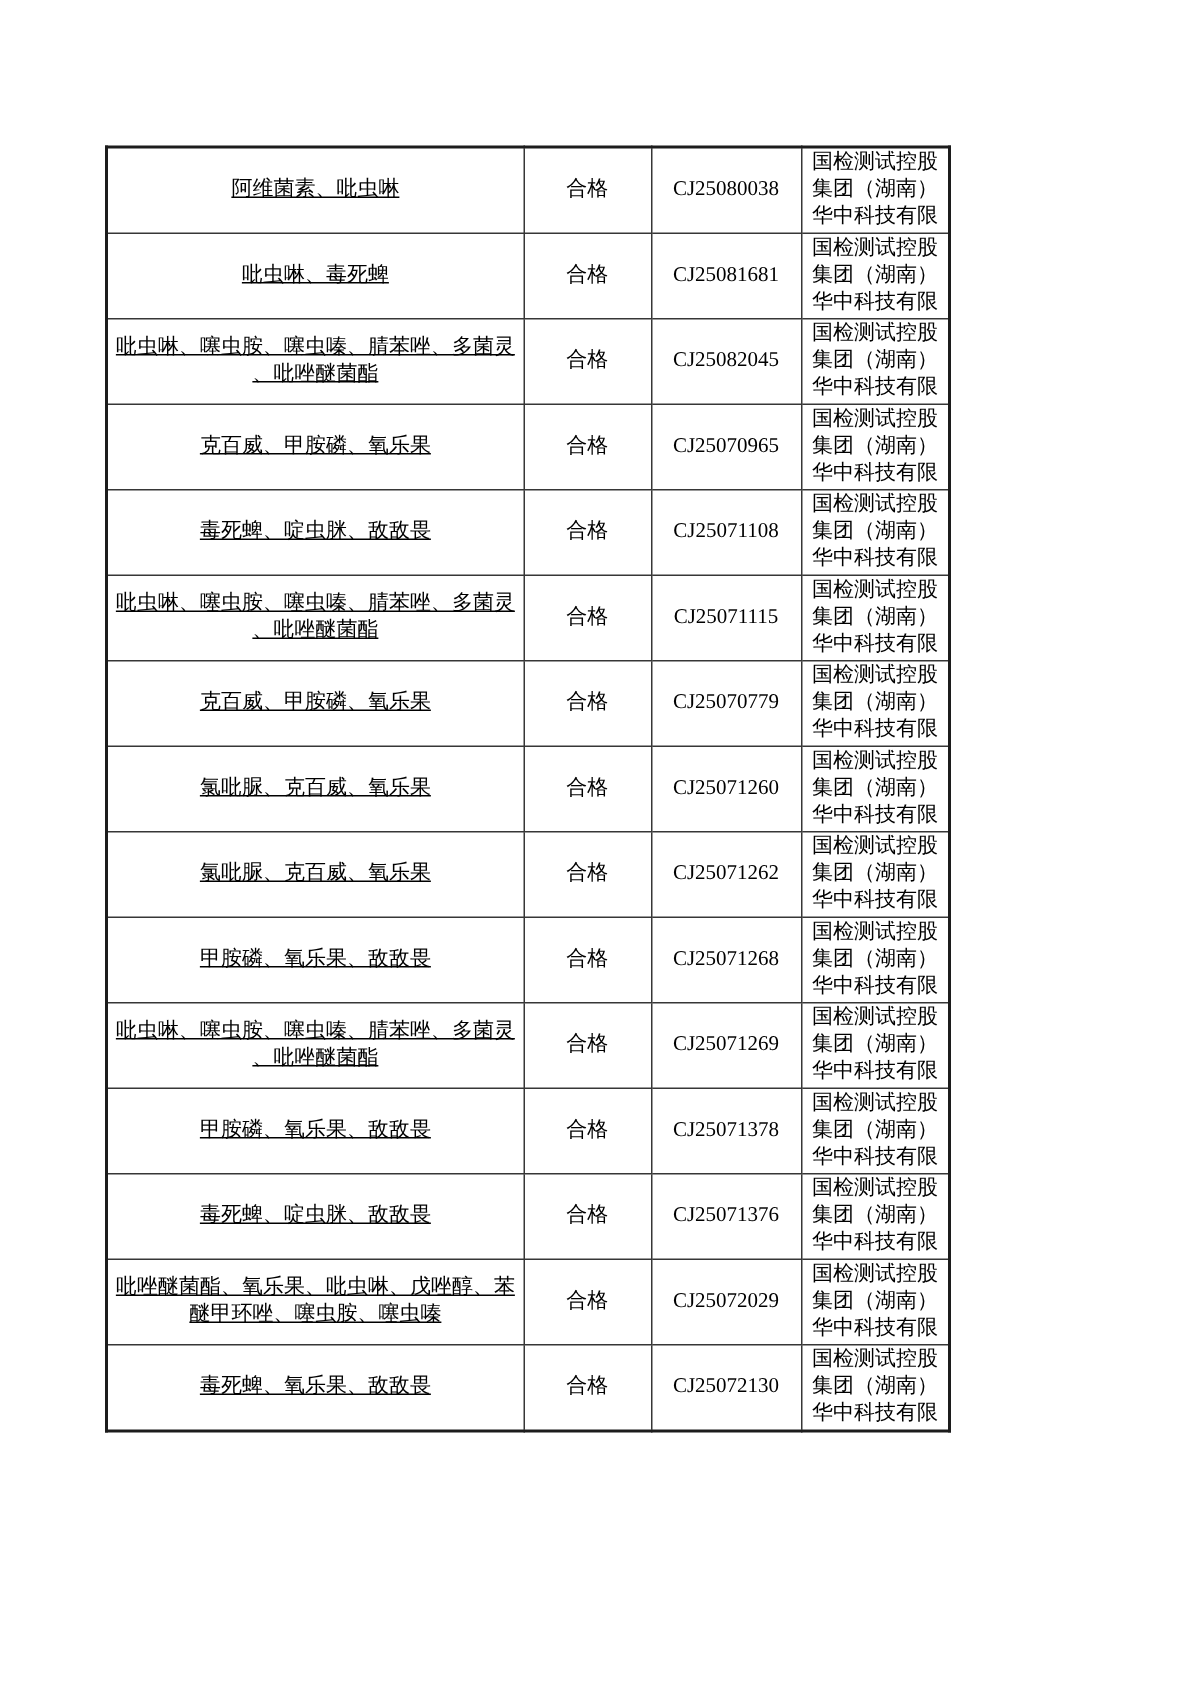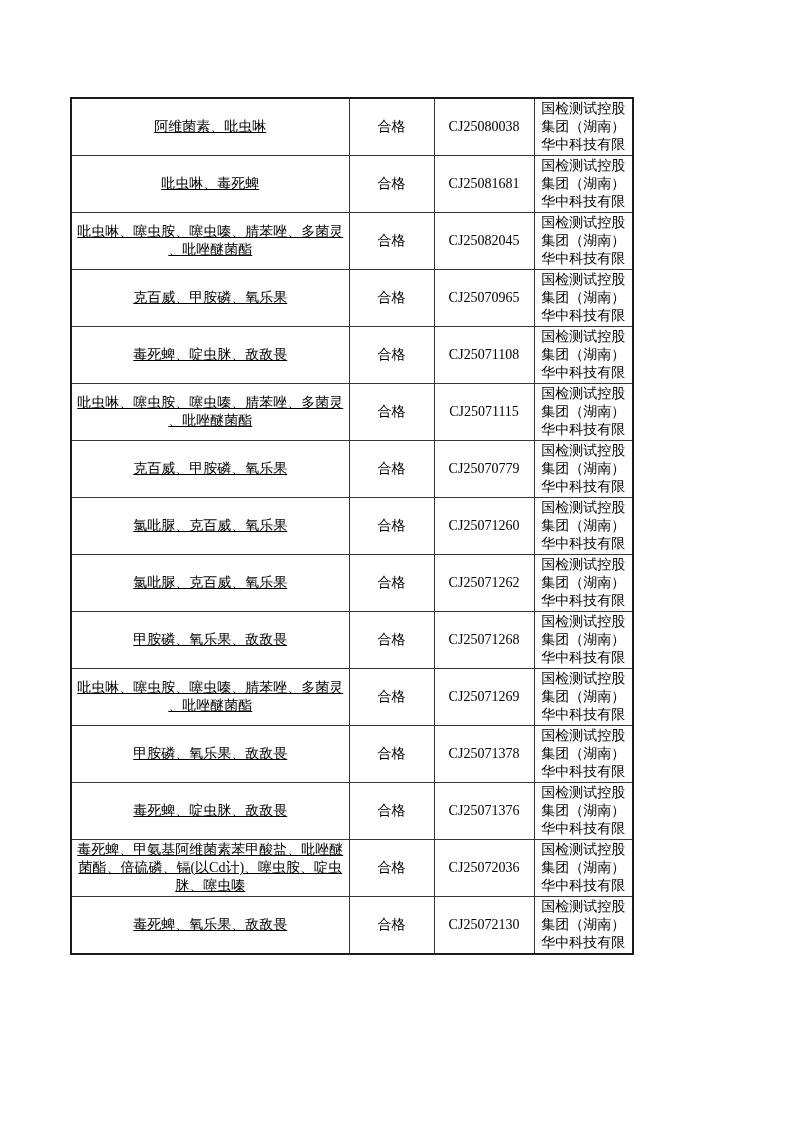--- a/index.html
+++ b/index.html
@@ -159,23 +159,23 @@
       </tr>
       <tr>
         <td class="c-items">毒死蜱、啶虫脒、敌敌畏</td>
         <td class="c-result">合格</td>
         <td class="c-report">CJ25071376</td>
         <td class="c-agency">国检测试控股
 集团（湖南）
 华中科技有限</td>
       </tr>
       <tr>
-        <td class="c-items">毒死蜱、甲氨基阿维菌素苯甲酸盐、吡唑醚菌酯、倍硫磷、镉(以Cd计)、噻虫胺、啶虫脒、噻虫嗪</td>
+        <td class="c-items">吡唑醚菌酯、氧乐果、吡虫啉、戊唑醇、苯醚甲环唑、噻虫胺、噻虫嗪</td>
         <td class="c-result">合格</td>
-        <td class="c-report">CJ25072036</td>
+        <td class="c-report">CJ25072029</td>
         <td class="c-agency">国检测试控股
 集团（湖南）
 华中科技有限</td>
       </tr>
       <tr>
         <td class="c-items">毒死蜱、氧乐果、敌敌畏</td>
         <td class="c-result">合格</td>
         <td class="c-report">CJ25072130</td>
         <td class="c-agency">国检测试控股
 集团（湖南）

